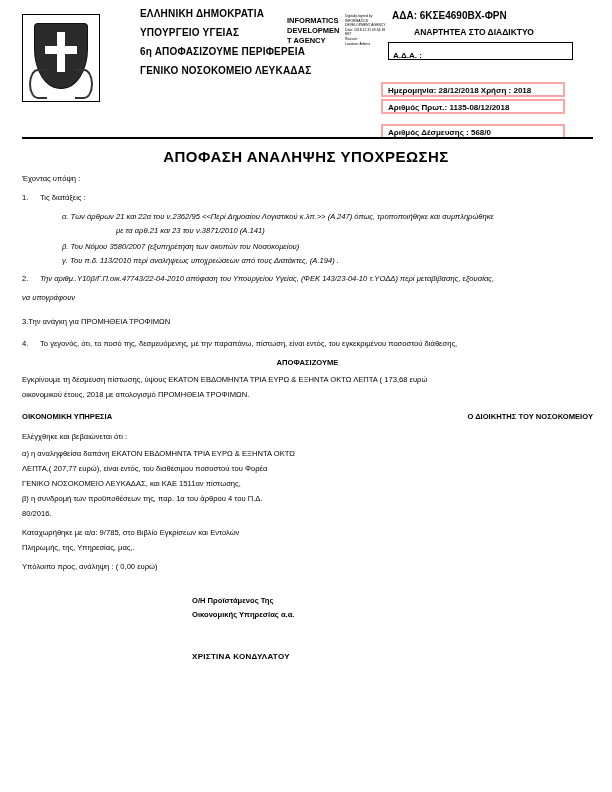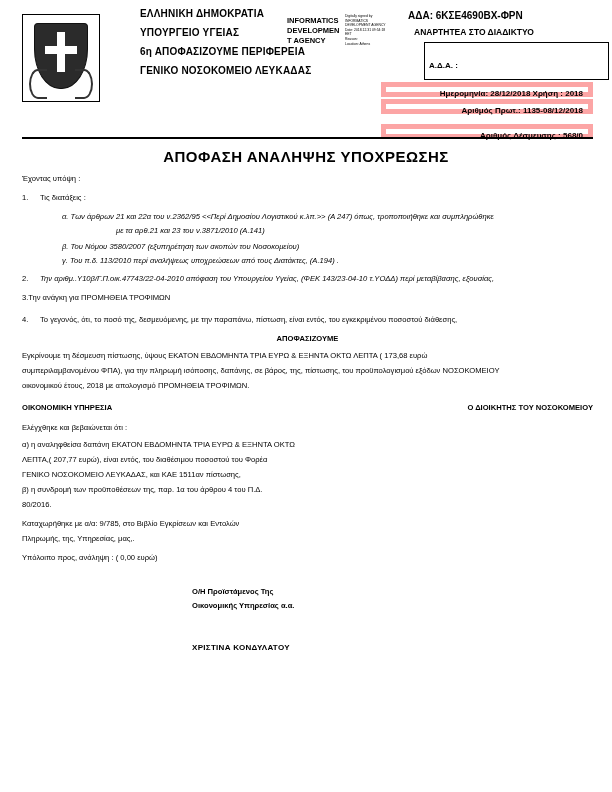--- a/index.html
+++ b/index.html
@@ -110,57 +110,56 @@
     top: 14px;
     width: 60px;
     font-size: 3.4px;
     line-height: 4.6px;
     color: #000;
   }
   .agency-meta div { white-space: nowrap; }
 
   .ada-top {
     position: absolute;
-    left: 408px;
+    left: 392px;
     top: 10px;
     font-size: 10px;
     font-weight: bold;
   }
   .anartitea {
     position: absolute;
     left: 414px;
     top: 27px;
     font-size: 8.5px;
     font-weight: bold;
   }
   .ada-field {
     position: absolute;
-    left: 424px;
+    left: 388px;
     top: 42px;
     width: 185px;
     height: 15px;
     border: 1px solid #000;
     box-sizing: border-box;
     font-size: 8px;
     font-weight: bold;
-    padding: 18px 4px;
+    padding: 8px 4px;
   }
 
   .meta-box {
     position: absolute;
     left: 381px;
-    width: 212px;
+    width: 184px;
     height: 15px;
-    border: 5px solid #fca5a5;
+    border: 2px solid #fca5a5;
     box-sizing: border-box;
     font-size: 8px;
     font-weight: bold;
     padding: 2px 5px;
     white-space: nowrap;
-    text-align: right;
   }
   .meta-1 { top: 82px; }
   .meta-2 { top: 99px; }
   .meta-3 { top: 124px; }
 
   .rule {
     position: absolute;
     left: 22px;
     top: 137px;
     width: 571px;
@@ -309,32 +308,32 @@
 
     <div class="sub ital">α. Των άρθρων 21 και 22α του ν.2362/95   &lt;&lt;Περί Δημοσίου Λογιστικού κ.λπ.&gt;&gt; (Α 247) όπως, τροποποιήθηκε και συμπληρώθηκε</div>
     <div class="sub2 ital">με τα αρθ.21 και 23 του ν.3871/2010 (Α.141)</div>
     <div class="sub ital">β. Του Νόμου 3580/2007 (εξυπηρέτηση των σκοπών του Νοσοκομείου)</div>
     <div class="sub ital">γ. Του π.δ. 113/2010 περί αναλήψεως υποχρεώσεων από τους Διατάκτες, (Α.194) .</div>
 
     <div class="row" style="margin-top:8px;">
       <span class="num">2.</span>
       <div class="rtext ital">Την αριθμ..Υ10β/Γ.Π.οικ.47743/22-04-2010 απόφαση  του Υπουργείου Υγείας, (ΦΕΚ 143/23-04-10 τ.ΥΟΔΔ) περί μεταβίβασης, εξουσίας,</div>
     </div>
+    <div class="ital" style="margin-bottom:14px;">να υπογράφουν</div>
 
     <p style="margin-bottom:12px;">3.Την ανάγκη για ΠΡΟΜΗΘΕΙΑ ΤΡΟΦΙΜΩΝ</p>
 
     <div class="row">
       <span class="num">4.</span>
       <div class="rtext">Το γεγονός, ότι, το ποσό της, δεσμευόμενης, με την παραπάνω, πίστωση, είναι εντός, του εγκεκριμένου ποσοστού διάθεσης,</div>
     </div>
 
     <div class="apofasizoume">ΑΠΟΦΑΣΙΖΟΥΜΕ</div>
 
     <p style="margin-bottom:5px;">Εγκρίνουμε  τη  δέσμευση  πίστωσης,  ύψους  ΕΚΑΤΟΝ  ΕΒΔΟΜΗΝΤΑ  ΤΡΙΑ  ΕΥΡΩ  &amp;  ΕΞΗΝΤΑ  ΟΚΤΩ   ΛΕΠΤΑ  (   173,68  ευρώ</p>
-    <p style="margin-bottom:5px;">συμπεριλαμβανομένου ΦΠΑ),  για  την  πληρωμή  ισόποσης,  δαπάνης,  σε  βάρος,  της,  πίστωσης,  του  προϋπολογισμού  εξόδων  ΝΟΣΟΚΟΜΕΙΟΥ</p>
     <p style="margin-bottom:5px;">οικονομικού έτους, 2018 με απολογισμό ΠΡΟΜΗΘΕΙΑ ΤΡΟΦΙΜΩΝ.</p>
 
     <div class="two-col-head">
       <span class="left">ΟΙΚΟΝΟΜΙΚΗ ΥΠΗΡΕΣΙΑ</span>
       <span class="right">Ο ΔΙΟΙΚΗΤΗΣ ΤΟΥ ΝΟΣΟΚΟΜΕΙΟΥ</span>
     </div>
 
     <p style="margin-bottom:7px;">Ελέγχθηκε και βεβαιώνεται ότι :</p>
     <p style="margin-bottom:5px;">α) η αναληφθείσα δαπάνη ΕΚΑΤΟΝ ΕΒΔΟΜΗΝΤΑ ΤΡΙΑ ΕΥΡΩ &amp; ΕΞΗΝΤΑ ΟΚΤΩ</p>
     <p style="margin-bottom:5px;">ΛΕΠΤΑ,( 207,77 ευρώ), είναι εντός, του διαθέσιμου ποσοστού του Φορέα</p>

